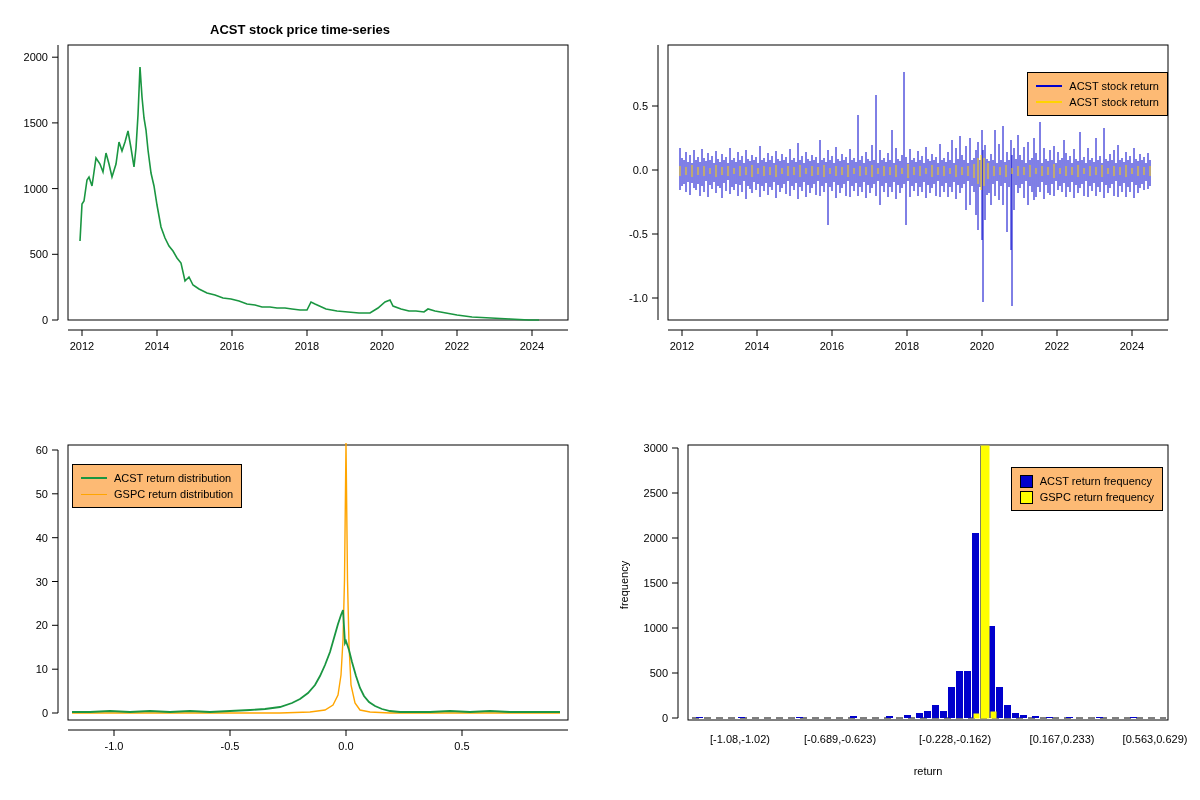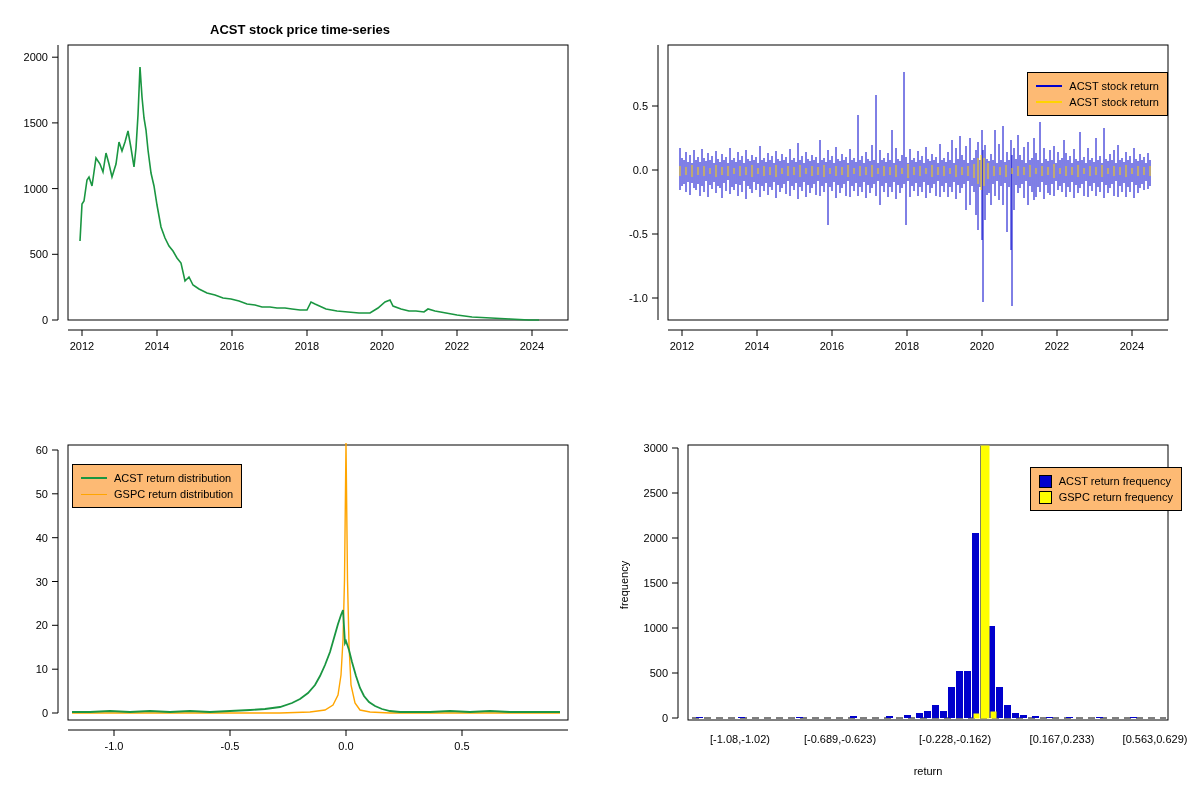--- a/index.html
+++ b/index.html
@@ -580,21 +580,21 @@
         <text x="240" y="343">[-0.689,-0.623)</text>
         <text x="355" y="343">[-0.228,-0.162)</text>
         <text x="462" y="343">[0.167,0.233)</text>
         <text x="555" y="343">[0.563,0.629)</text>
       </g>
 
       <text x="328" y="375" class="axlabel" text-anchor="middle" font-family="Liberation Sans, sans-serif">return</text>
       <text x="28" y="185" class="axlabel" text-anchor="middle" transform="rotate(-90,28,185)" font-family="Liberation Sans, sans-serif">frequency</text>
     </svg>
 
-    <div class="legendbox" style="right:18px;top:67px;">
+    <div class="legendbox" style="right:37px;top:67px;">
       <div class="legrow">
         <span class="legsq" style="background:#0000cc;"></span>
         <span>ACST return frequency</span>
       </div>
       <div class="legrow">
         <span class="legsq" style="background:#ffff00;"></span>
         <span>GSPC return frequency</span>
       </div>
     </div>
   </div>

